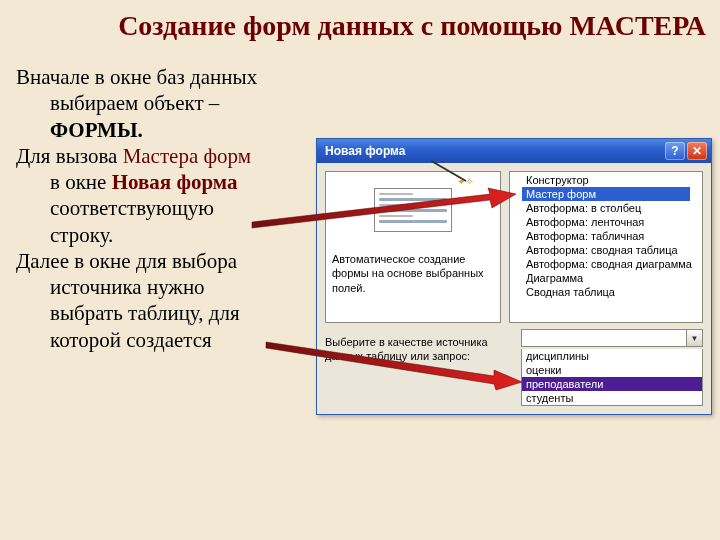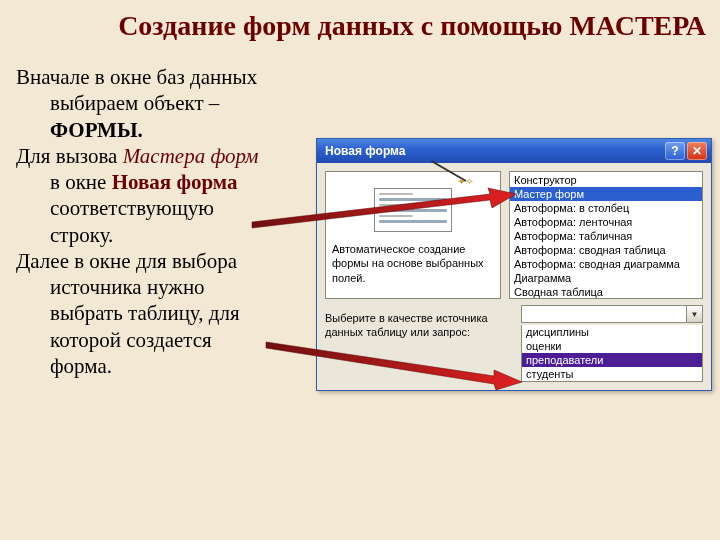--- a/index.html
+++ b/index.html
@@ -25,21 +25,21 @@
     top: 64px;
     left: 16px;
     width: 316px;
     font-size: 21px;
     line-height: 1.25;
     color: #000;
   }
   .body-text p { margin: 0; }
   .indent { padding-left: 34px; text-indent: -0px; }
   .bold { font-weight: bold; text-align: right; }
-  .italic { font-style: italic; }
+  .italic { }
   .brown { color: #6b0000; }
 
   
   .dialog {
     position: absolute;
     top: 138px;
     left: 316px;
     width: 396px;
     border: 1px solid #2f5cb0;
     background: #eae6da;
@@ -112,32 +112,33 @@
     width: 78px;
     height: 44px;
     border: 1px solid #888;
     background: #fff;
     padding: 4px;
     display: flex; flex-direction: column; gap: 3px;
   }
   .form-sketch .line { height: 3px; background: #9ab; border-radius:1px;}
   .form-sketch .line.short { width: 50%; height:2px; background:#bbb; }
   .preview-desc {
+    margin-top: 10px;
     color: #000;
     font-size: 11px;
     line-height: 1.3;
     text-align: left;
     width: 100%;
   }
   .type-listbox {
     flex: 1;
     background: #fff;
     border: 1px solid #8a8a78;
-    padding: 1px 0;
-    height: 128px;
+    padding: 1px 12px;
+    height: 152px;
     overflow: hidden;
   }
   .type-listbox .opt {
     padding: 0 4px;
     font-size: 11px;
     line-height: 14px;
     cursor: default;
     white-space: nowrap;
   }
   .type-listbox .opt.selected {
@@ -211,21 +212,20 @@
   <p class="indent"><span>выбираем объект –</span></p>
   <p class="indent"><span class="bold">ФОРМЫ.</span></p>
   <p><span>Для вызова </span><span class="italic brown">Мастера форм</span></p>
   <p class="indent"><span>в окне </span><span class="bold brown">Новая форма</span></p>
   <p class="indent"><span>соответствующую</span></p>
   <p class="indent"><span>строку.</span></p>
   <p><span>Далее в окне для выбора</span></p>
   <p class="indent"><span>источника нужно</span></p>
   <p class="indent"><span>выбрать таблицу, для</span></p>
   <p class="indent"><span>которой создается</span></p>
-  <p class="indent"><span>форма.</span></p>
 </div>
 
 <div class="dialog">
   <div class="titlebar">
     <span class="titlebar-text">Новая форма</span>
     <div class="titlebar-buttons">
       <div class="tb-btn tb-help">?</div>
       <div class="tb-btn tb-close">✕</div>
     </div>
   </div>

